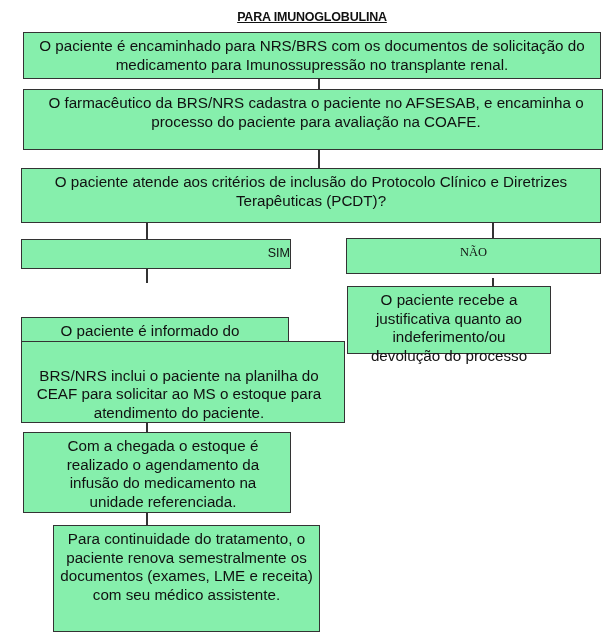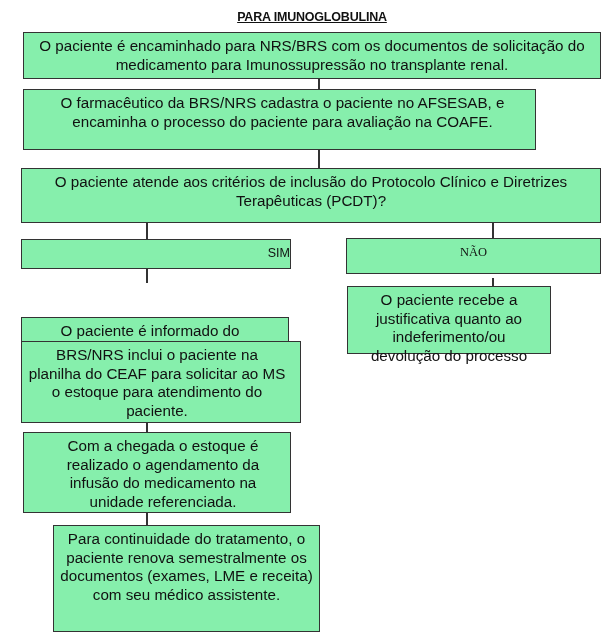--- a/index.html
+++ b/index.html
@@ -27,21 +27,21 @@
 <div class="line v" style="left:146px; top:268px; height:15px;"></div>
 <div class="line v" style="left:492px; top:278px; height:8px;"></div>
 <div class="line v" style="left:146px; top:329px; height:12px;"></div>
 <div class="line v" style="left:146px; top:422px; height:10px;"></div>
 <div class="line v" style="left:146px; top:512px; height:13px;"></div>
 
 <div class="box" style="left:23px; top:32px; width:578px; height:47px; padding-left:14px; padding-right:14px;">
   <span>O paciente é encaminhado para NRS/BRS com os documentos de solicitação do medicamento para Imunossupressão no transplante renal.</span>
 </div>
 
-<div class="box" style="left:23px; top:89px; width:513px; height:61px; padding-left:14px; padding-right:8px;">
+<div class="box" style="left:23px; top:89px; width:580px; height:61px; padding-left:14px; padding-right:8px;">
   <span>O farmacêutico da BRS/NRS cadastra o paciente no AFSESAB, e encaminha o processo do paciente para avaliação na COAFE.</span>
 </div>
 
 <div class="box" style="left:21px; top:168px; width:580px; height:55px; padding-left:20px; padding-right:20px;">
   <span>O paciente atende aos critérios de inclusão do Protocolo Clínico e Diretrizes Terapêuticas (PCDT)?</span>
 </div>
 
 <div class="box small" style="left:21px; top:239px; width:270px; height:30px;justify-content:flex-end;">
   <span>SIM</span>
 </div>
@@ -51,21 +51,21 @@
 </div>
 
 <div class="box" style="left:21px; top:283px; width:268px; height:47px; padding-left:20px; padding-right:30px;margin-top:34px;">
   <span>O paciente é informado do deferimento do processo</span>
 </div>
 
 <div class="box" style="left:347px; top:286px; width:204px; height:68px; padding-left:8px; padding-right:8px;">
   <span>O paciente recebe a justificativa quanto ao indeferimento/ou devolução do processo</span>
 </div>
 
-<div class="box" style="left:21px; top:341px; width:280px; height:82px; padding-left:6px; padding-right:14px;">
+<div class="box" style="left:21px; top:341px; width:324px; height:82px; padding-left:6px; padding-right:14px;align-items:flex-end;">
   <span>BRS/NRS inclui o paciente na planilha do CEAF para solicitar ao MS o estoque para atendimento do paciente.</span>
 </div>
 
 <div class="box" style="left:23px; top:432px; width:268px; height:81px; padding-left:36px; padding-right:24px;">
   <span>Com a chegada o estoque é realizado o agendamento da infusão do medicamento na unidade referenciada.</span>
 </div>
 
 <div class="box" style="left:25px; top:525px; width:267px; height:107px; padding-left:6px; padding-right:6px;margin-left:28px;">
   <span>Para continuidade do tratamento, o paciente renova semestralmente os documentos (exames, LME e receita) com seu médico assistente.</span>
 </div>

